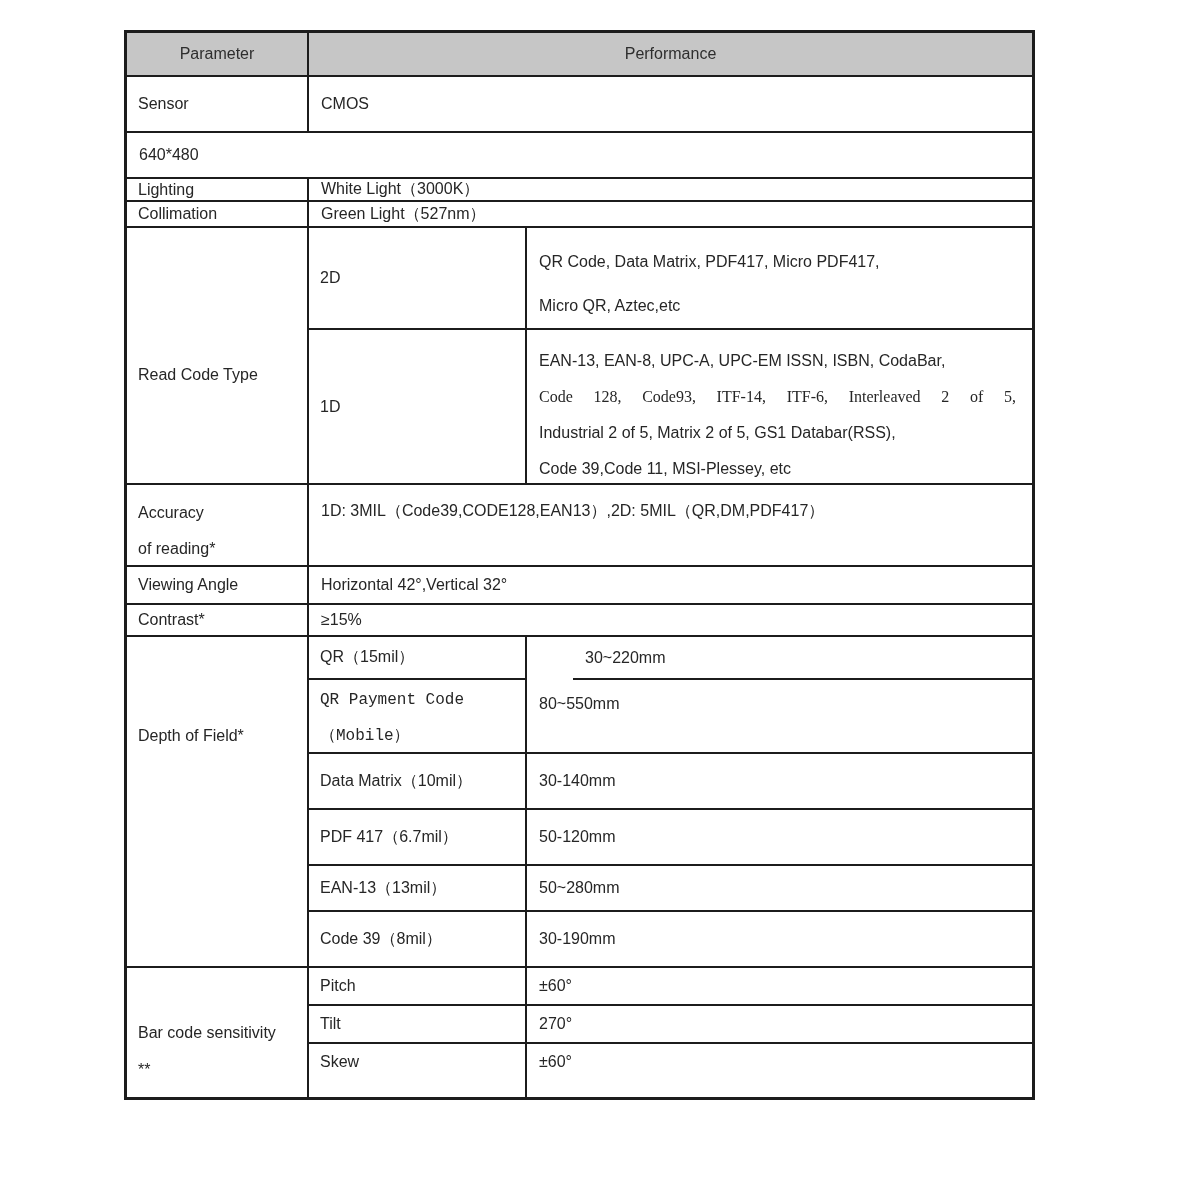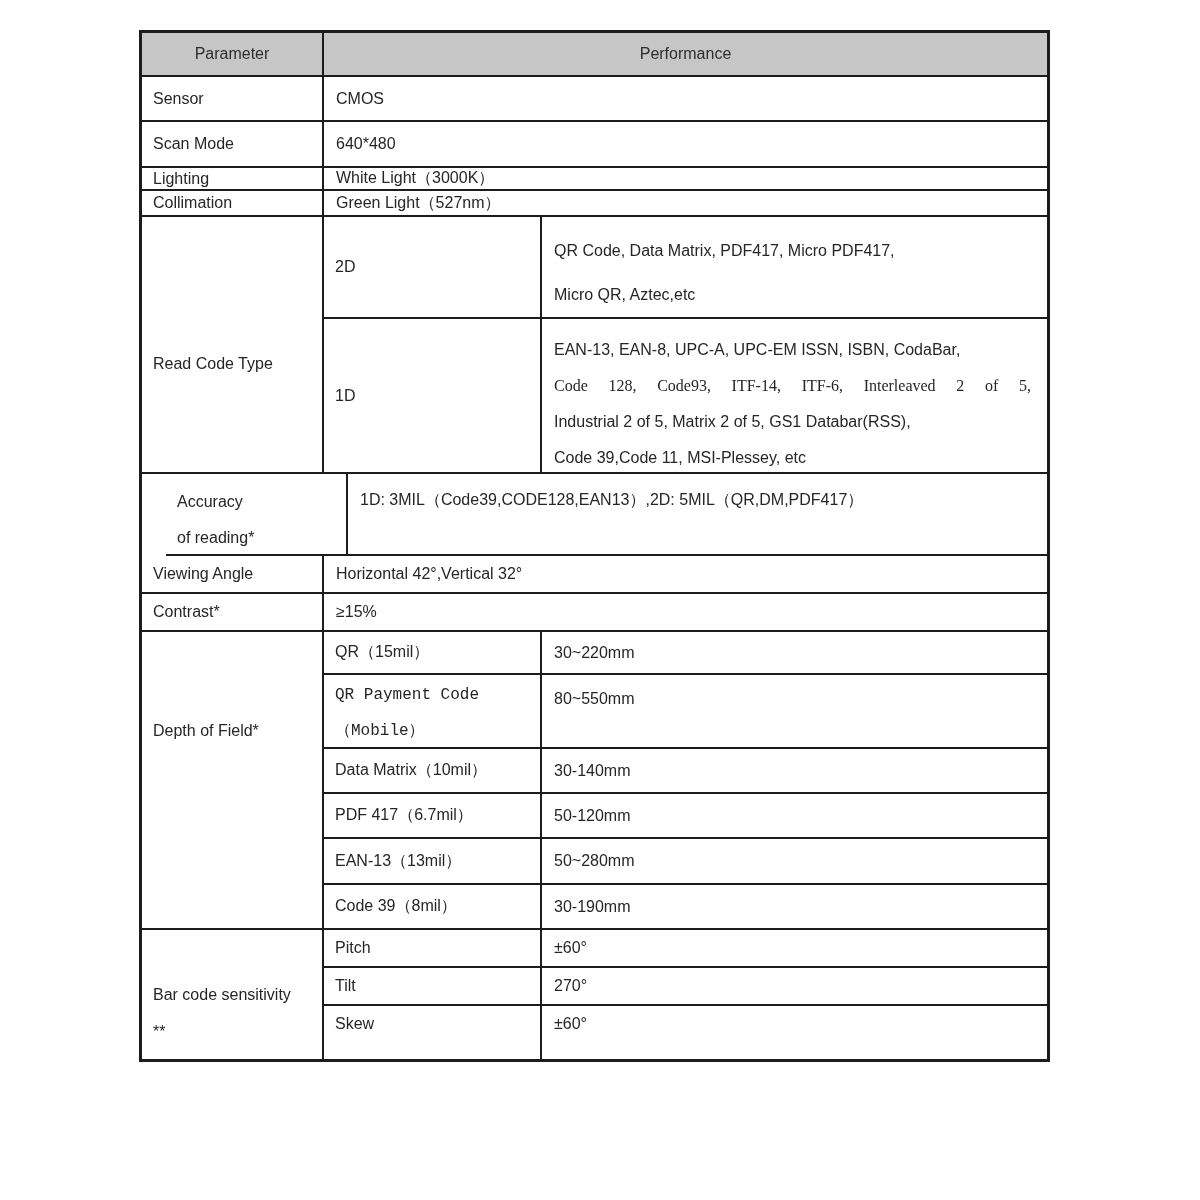--- a/index.html
+++ b/index.html
@@ -2,43 +2,43 @@
 <html><head>
 <meta charset="utf-8">
 <style>
   html,body{margin:0;padding:0;}
   body{
     width:1200px;height:1200px;background:#ffffff;position:relative;
     font-family:"Liberation Sans","DejaVu Sans",sans-serif;
     color:#262626;font-size:16px;
     -webkit-font-smoothing:antialiased;
   }
-  .sheet{position:absolute;left:139px;top:30px;}
+  .sheet{position:absolute;left:124px;top:30px;}
   .tbl{border:3px solid #1c1c1c;width:905px;background:#ffffff;}
   .row{display:flex;}
   .cell{
     border-right:2px solid #1c1c1c;border-bottom:2px solid #1c1c1c;
     display:flex;align-items:center;box-sizing:border-box;
     padding-left:11px;overflow:hidden;
   }
   .c1{width:182px;flex:none;}
   .c2{width:218px;flex:none;}
   .c3{flex:1 1 auto;border-right:none;padding-left:12px;}
   .group{display:flex;flex-direction:column;flex:1 1 auto;min-width:0;}
   .hdr{background:#c6c6c6;justify-content:center;padding-left:0;color:#2e2e2e;}
   .nb{border-bottom:none;}
   
-  .rh44{height:44px;}.rh48{height:45px;}.rh46{height:46px;}.rh39{height:23px;}
+  .rh44{height:44px;}.rh48{height:56px;}.rh46{height:46px;}.rh39{height:23px;}
   .rh41{height:26px;}.rh102{height:102px;}.rh155{height:155px;}.rh82{height:82px;}
-  .rh38{height:38px;}.rh50{height:38px;}.rh43{height:43px;}.rh74{height:74px;}
+  .rh38{height:38px;}.rh50{height:32px;}.rh43{height:43px;gap:46px;}.rh74{height:74px;}
   .rh54{height:54px;}.rh49{height:53px;}
   .rct-param{align-items:flex-start;padding-top:138px;}
   .dof-param{align-items:flex-start;padding-top:90px;}
   .sens-param{display:block;padding-top:46px;line-height:37px;}
-  .acc-param{display:block;padding-top:10px;line-height:36px;margin-left:24px;}
+  .acc-param{display:block;padding-top:10px;line-height:36px;}
   .acc-val{align-items:flex-start;padding-top:16px;}
   .ml44{display:block;padding-top:12px;}
   .ml44 > div{line-height:44px;white-space:nowrap;}
   .ml36{display:block;padding-top:13px;}
   .ml36 > div{line-height:36px;white-space:nowrap;}
   .just{text-align:justify;text-align-last:justify;white-space:normal !important;padding-right:16px;font-family:Liberation Serif, serif;}
   .two-line{display:block;padding-top:2px;line-height:36px;font-family:Liberation Mono, monospace;}
   .top-val{align-items:flex-start;padding-top:15px;}
   .top8{align-items:flex-start;padding-top:9px;}
 </style>
@@ -51,21 +51,20 @@
     <div class="row rh44">
       <div class="cell c1 hdr">Parameter</div>
       <div class="cell c3 hdr">Performance</div>
     </div>
 
     <div class="row rh48">
       <div class="cell c1">Sensor</div>
       <div class="cell c3">CMOS</div>
     </div>
     <div class="row rh46">
-      <div class="cell c1">Scan Mode</div>
       <div class="cell c3">640*480</div>
     </div>
     <div class="row rh39">
       <div class="cell c1">Lighting</div>
       <div class="cell c3">White Light（3000K）</div>
     </div>
     <div class="row rh41">
       <div class="cell c1">Collimation</div>
       <div class="cell c3">Green Light（527nm）</div>
     </div>

